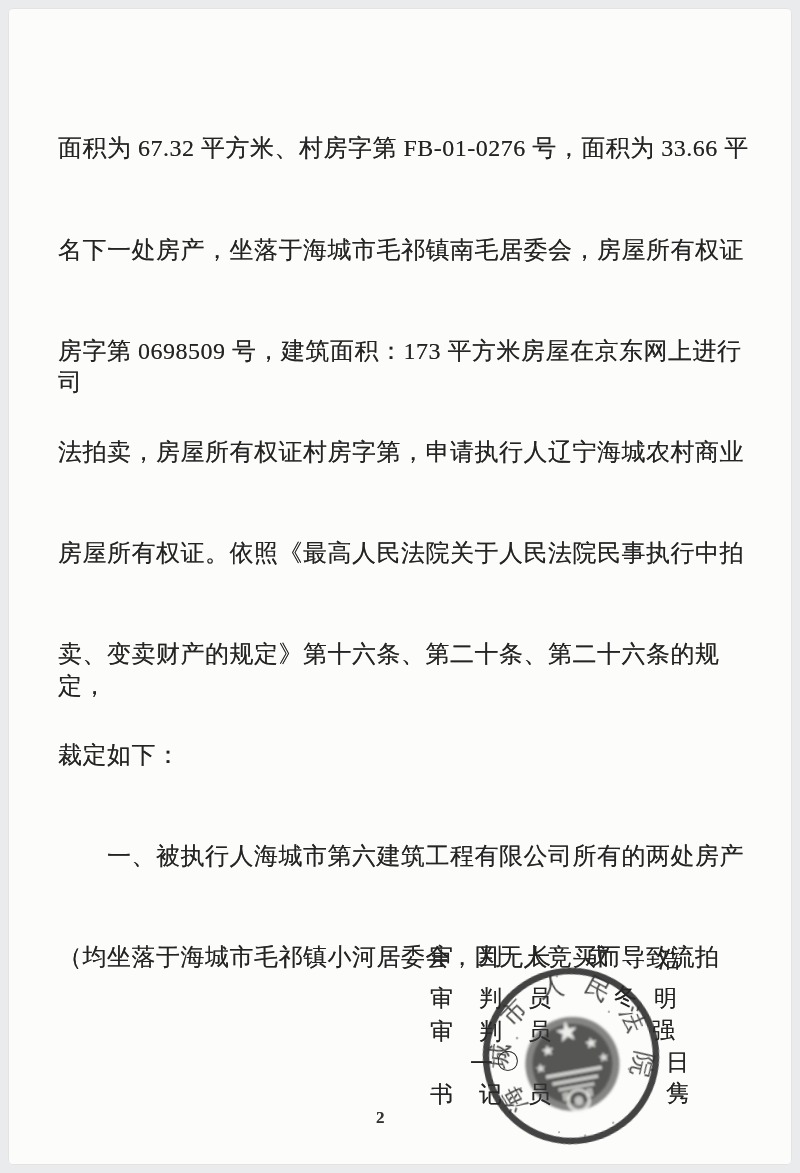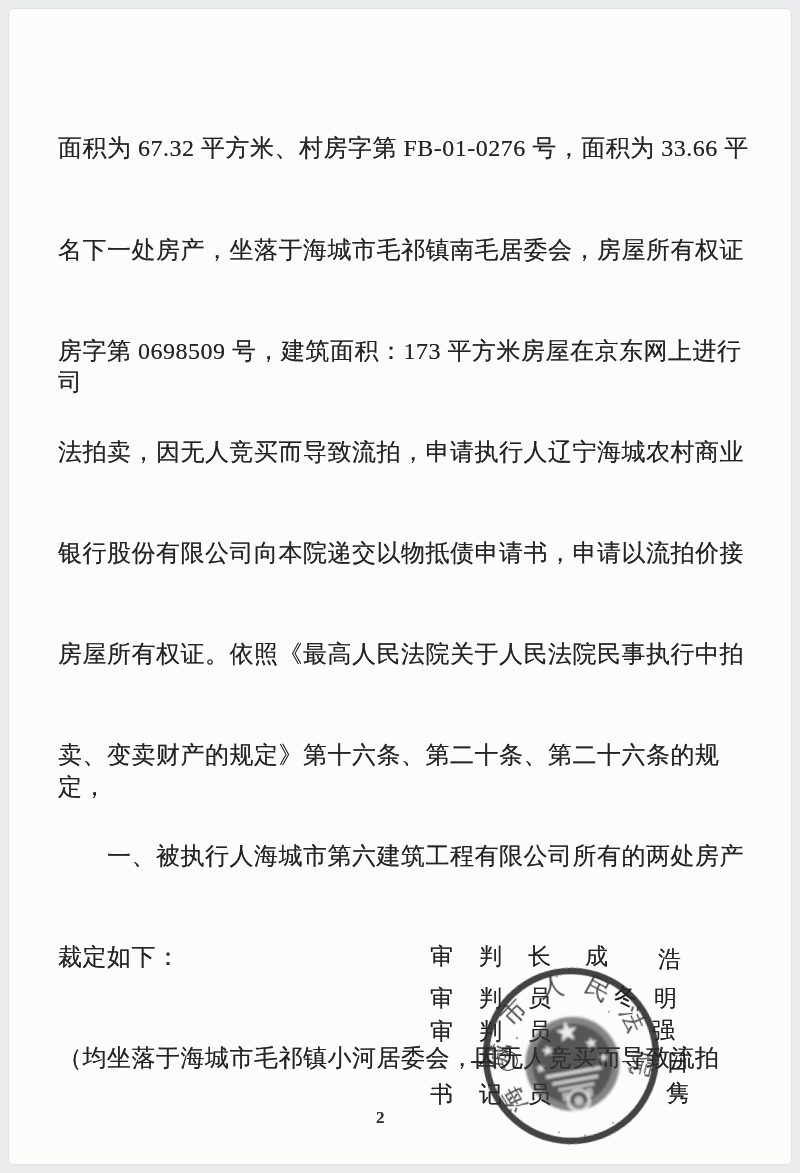--- a/index.html
+++ b/index.html
@@ -39,26 +39,25 @@
 </style>
 </head>
 <body>
 
 <div class="page">
 
   <div class="body-text">
     <div class="body-line">面积为 67.32 平方米、村房字第 FB-01-0276 号，面积为 33.66 平</div>
     <div class="body-line">名下一处房产，坐落于海城市毛祁镇南毛居委会，房屋所有权证</div>
     <div class="body-line">房字第 0698509 号，建筑面积：173 平方米房屋在京东网上进行司</div>
-    <div class="body-line">法拍卖，因无人竞买而导致流拍，申请执行人辽宁海城农村商业</div>
-    <div class="body-line">银行股份有限公司向本院递交以物抵债申请书，申请以流拍价接</div>
+    <div class="body-line">法拍卖，房屋所有权证村房字第，申请执行人辽宁海城农村商业</div>
     <div class="body-line">房屋所有权证。依照《最高人民法院关于人民法院民事执行中拍</div>
     <div class="body-line">卖、变卖财产的规定》第十六条、第二十条、第二十六条的规定，</div>
+    <div class="body-line">裁定如下：</div>
     <div class="body-line">　　一、被执行人海城市第六建筑工程有限公司所有的两处房产</div>
-    <div class="body-line">裁定如下：</div>
     <div class="body-line">（均坐落于海城市毛祁镇小河居委会，因无人竞买而导致流拍</div>
     
     
     
     
     
     
     
     
     

